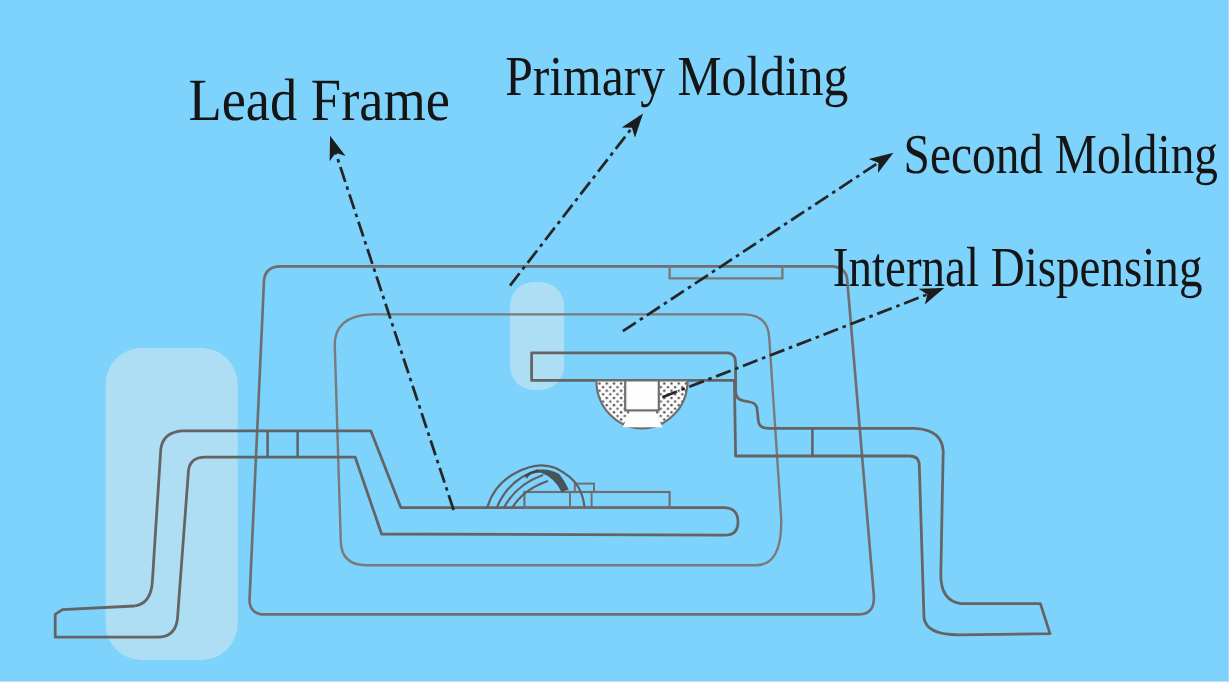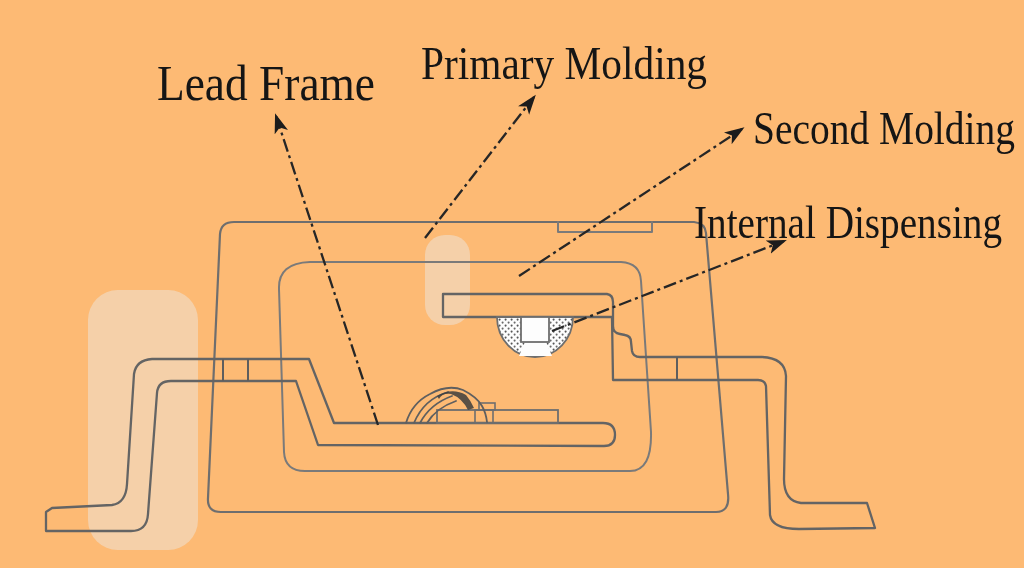--- a/index.html
+++ b/index.html
@@ -1,18 +1,18 @@
 <!DOCTYPE html>
 <html><head>
 <meta charset="utf-8">
 <style>
   html,body{margin:0;padding:0;background:#e8e8e8;}
   .stage{
     width:1024px;height:568px;
-    background:#fdba74;
+    background:#7dd3fc;
     position:relative;
     overflow:hidden;
     font-family:"Liberation Serif", serif;
   }
   svg{display:block}
   .outline{fill:none;stroke:#6e6e6e;stroke-width:2.2;stroke-linejoin:round;stroke-linecap:round;}
   .outline-light{fill:none;stroke:#7a7a7a;stroke-width:2;stroke-linejoin:round;stroke-linecap:round;}
   .lead{fill:none;stroke:#646464;stroke-width:2.3;stroke-linejoin:round;stroke-linecap:round;}
   .tick{stroke:#5e5e5e;stroke-width:2;}
   .wire{fill:none;stroke:#5f5f5f;stroke-width:1.8;stroke-linecap:round;}

